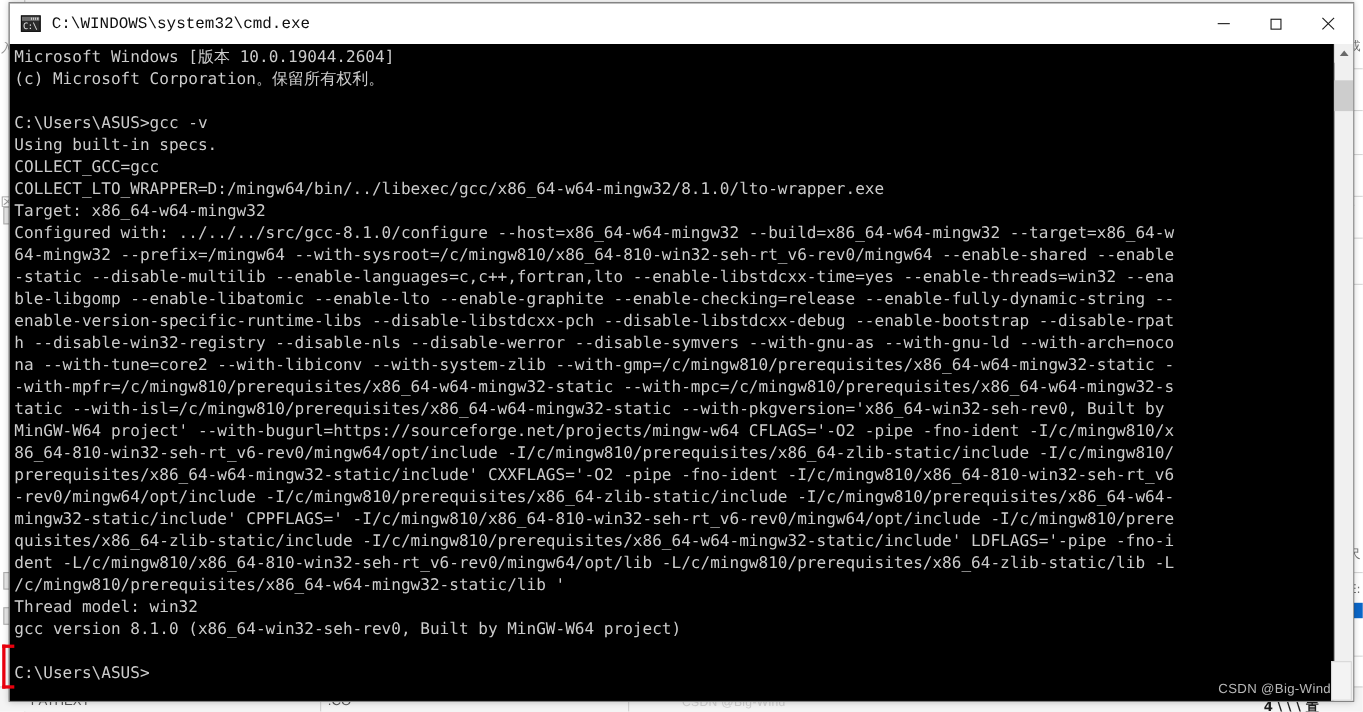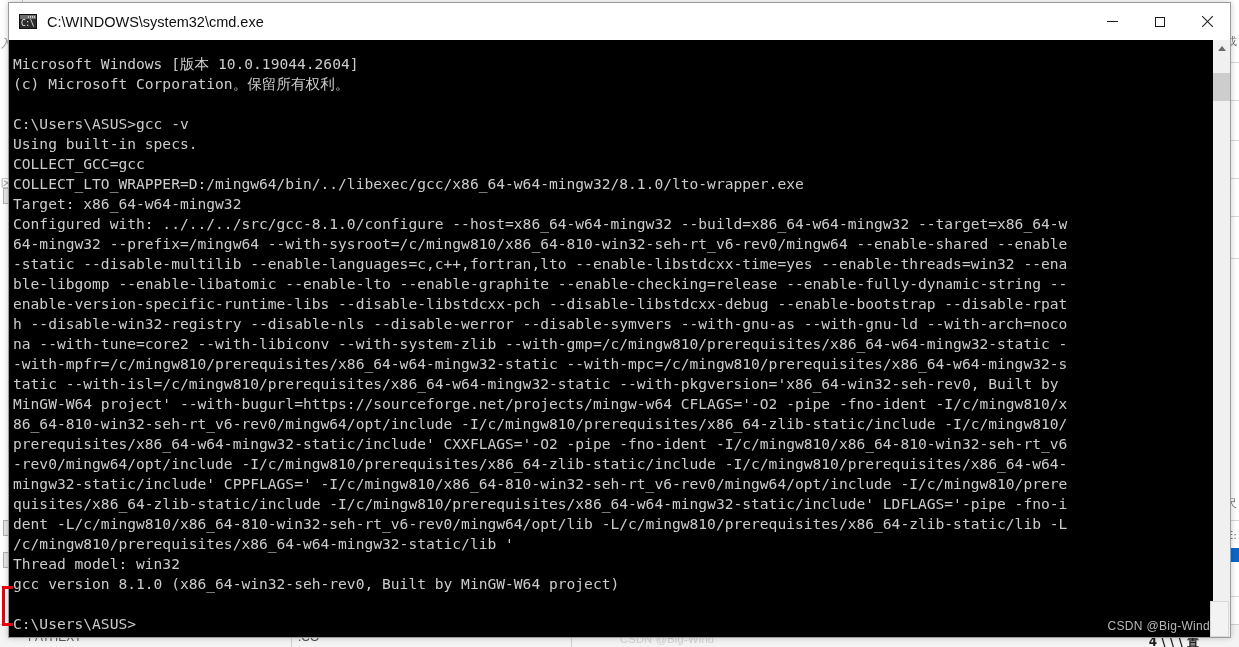--- a/index.html
+++ b/index.html
@@ -118,21 +118,21 @@
     background: repeating-linear-gradient(to right, #cfcfcf 0 1px, transparent 1px 2px);
   }
   .titlebar-icon .txt {
     position: absolute; left: 1px; top: 4px;
     font-family: "DejaVu Sans Mono", monospace;
     font-size: 8px; color: #e8e8e8; line-height: 10px;
     letter-spacing: -0.5px;
   }
   .titlebar-title {
     font-size: 14.5px; color: #0f0f0f;
-    font-family: Liberation Sans, sans-serif;
+    font-family: Liberation Mono, monospace;
     white-space: nowrap; user-select: none;
   }
   .titlebar-spacer { flex: 1 1 auto; }
   .winbtns { display: flex; height: 37px; }
   .winbtn {
     width: 47px; height: 37px;
     display: flex; align-items: center; justify-content: center;
     position: relative;
   }
   .gl-min {
@@ -161,21 +161,20 @@
     flex: 1 1 auto;
     padding: 2px 0 0 4px;
     color: #cccccc;
     font-family: "DejaVu Sans Mono", "Liberation Mono", monospace;
     font-size: 14.6px;
     line-height: 20px;
     white-space: pre;
     overflow: hidden;
     user-select: text;
     letter-spacing: 0px;
-    margin-top: 12px;
   }
   .console-line { height: 20px; }
 
   
   .console-scrollbar {
     width: 17px; flex: 0 0 17px;
     background: #f0f0f0;
     border-left: 1px solid #000;
     position: relative;
   }

